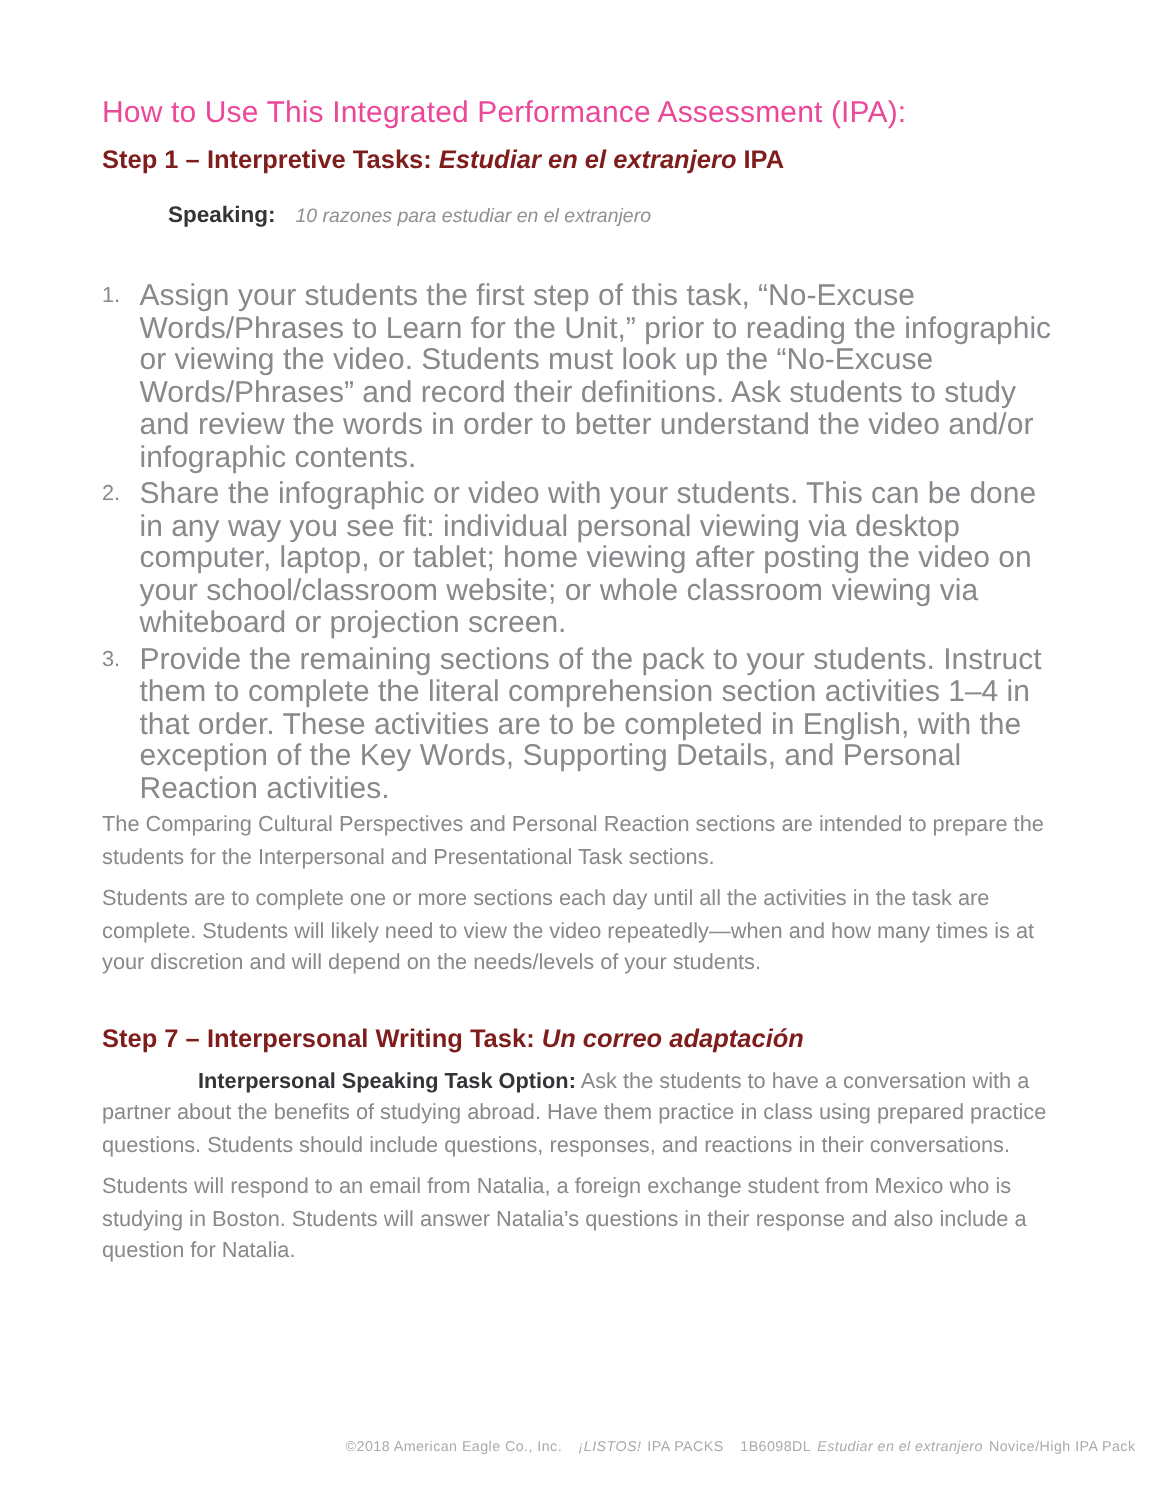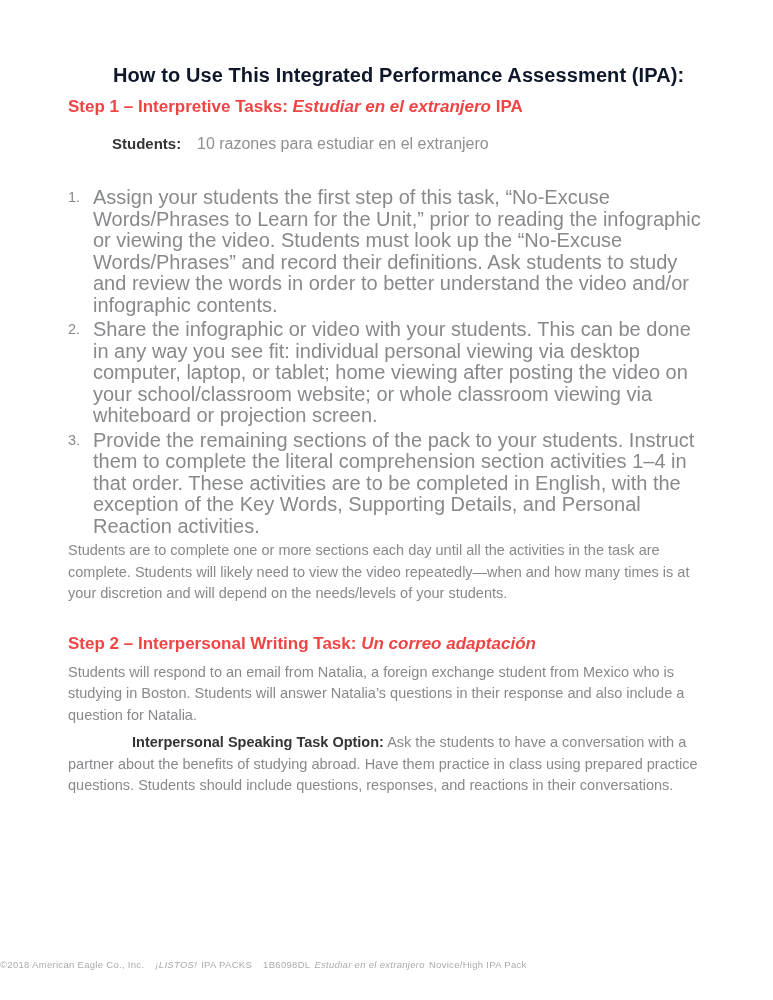--- a/index.html
+++ b/index.html
@@ -10,46 +10,45 @@
   }
   .page {
     position: relative;
     width: 773px; height: 1000px;
     padding: 62px 66px 0 68px;
     overflow: hidden;
   }
   
   .title {
     font-size: 20px;
-    font-weight: 700;
-    color: #0f172a;
+    font-weight: 400;
+    color: #ec4899;
     letter-spacing: 0.1px;
     line-height: 26px;
-    margin-left: 45px;
   }
   .step-heading {
     font-size: 17px;
     font-weight: 700;
-    color: #ef4444;
+    color: #7f1d1d;
     line-height: 22px;
     margin-top: 8px;
   }
   .step-heading em { font-style: italic; }
   .step2-heading { margin-top: 28px; margin-bottom: 7px; }
 
   
   .materials { margin: 15px 0 0 44px; }
   .mat-row { display: flex; margin-bottom: 4px; }
   .mat-label {
     flex: none; width: 85px;
     font-size: 15px; font-weight: 700;
     color: #333437; line-height: 22px;
   }
   .mat-value {
-    font-size: 16px; 
+    font-size: 13px; font-style: italic;
     color: #8e9093; line-height: 22px;
     max-width: 452px;
   }
 
   
   .instructions { list-style: none; margin-top: 28px; }
   .instructions li { display: flex; margin-bottom: 3px; }
   .num {
     flex: none; width: 25px;
     font-size: 14.5px; color: #87898c; line-height: 21.5px;
@@ -64,42 +63,42 @@
     font-size: 14.5px; color: #87898c; line-height: 21.5px;
     margin-bottom: 6px;
   }
   .option-p { text-indent: 64px; }
   .option-label { font-weight: 700; color: #333437; }
 
   
   .footer {
     position: absolute;
     left: 0; right: 16px; bottom: 30px;
-    text-align: left;
+    text-align: right;
     font-size: 9.5px;
     color: #a9abae;
     letter-spacing: 0.3px;
     white-space: nowrap;
   }
   .footer em { font-style: italic; }
   .footer .gap-lg { margin-right: 11px; }
   .footer .gap-sm { margin-right: 4px; }
 </style>
 </head>
 <body>
 
 <div class="page">
 
   <h1 class="title">How to Use This Integrated Performance Assessment (IPA):</h1>
 
   <h2 class="step-heading"><span>Step 1 – Interpretive Tasks: </span><em>Estudiar en el extranjero</em><span> IPA</span></h2>
 
   <div class="materials">
     <div class="mat-row">
-      <span class="mat-label">Students:</span>
+      <span class="mat-label">Speaking:</span>
       <span class="mat-value">10 razones para estudiar en el extranjero</span>
     </div>
     <div class="mat-row">
     </div>
   </div>
 
   <ol class="instructions">
     <li>
       <span class="num">1.</span>
       <span class="li-text">Assign your students the first step of this task, “No-Excuse Words/Phrases to Learn for the Unit,” prior to reading the infographic or viewing the video. Students must look up the “No-Excuse Words/Phrases” and record their definitions. Ask students to study and review the words in order to better understand the video and/or infographic contents.</span>
@@ -107,25 +106,26 @@
     <li>
       <span class="num">2.</span>
       <span class="li-text">Share the infographic or video with your students. This can be done in any way you see fit: individual personal viewing via desktop computer, laptop, or tablet; home viewing after posting the video on your school/classroom website; or whole classroom viewing via whiteboard or projection screen.</span>
     </li>
     <li>
       <span class="num">3.</span>
       <span class="li-text">Provide the remaining sections of the pack to your students. Instruct them to complete the literal comprehension section activities 1–4 in that order. These activities are to be completed in English, with the exception of the Key Words, Supporting Details, and Personal Reaction activities.</span>
     </li>
   </ol>
 
+  <p class="body-p">The Comparing Cultural Perspectives and Personal Reaction sections are intended to prepare the students for the Interpersonal and Presentational Task sections.</p>
   <p class="body-p">Students are to complete one or more sections each day until all the activities in the task are complete. Students will likely need to view the video repeatedly—when and how many times is at your discretion and will depend on the needs/levels of your students.</p>
 
-  <h2 class="step-heading step2-heading"><span>Step 2 – Interpersonal Writing Task: </span><em>Un correo adaptación</em></h2>
+  <h2 class="step-heading step2-heading"><span>Step 7 – Interpersonal Writing Task: </span><em>Un correo adaptación</em></h2>
+
+  <p class="body-p option-p"><strong class="option-label">Interpersonal Speaking Task Option:</strong> <span>Ask the students to have a conversation with a partner about the benefits of studying abroad. Have them practice in class using prepared practice questions. Students should include questions, responses, and reactions in their conversations.</span></p>
 
   <p class="body-p">Students will respond to an email from Natalia, a foreign exchange student from Mexico who is studying in Boston. Students will answer Natalia’s questions in their response and also include a question for Natalia.</p>
-
-  <p class="body-p option-p"><strong class="option-label">Interpersonal Speaking Task Option:</strong> <span>Ask the students to have a conversation with a partner about the benefits of studying abroad. Have them practice in class using prepared practice questions. Students should include questions, responses, and reactions in their conversations.</span></p>
 
   <div class="footer">
     <span class="gap-lg">©2018 American Eagle Co., Inc.</span><em class="gap-sm">¡LISTOS!</em><span class="gap-lg">IPA PACKS</span><span class="gap-sm">1B6098DL</span><em class="gap-sm">Estudiar en el extranjero</em><span>Novice/High IPA Pack</span>
   </div>
 
 </div>
 
 </body></html>

